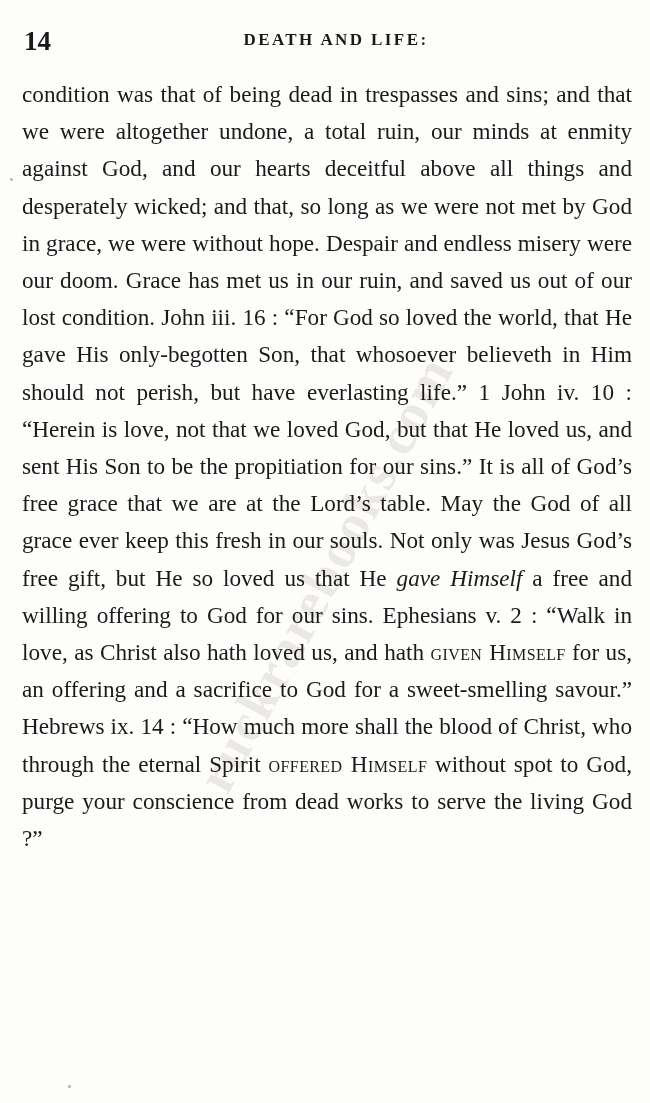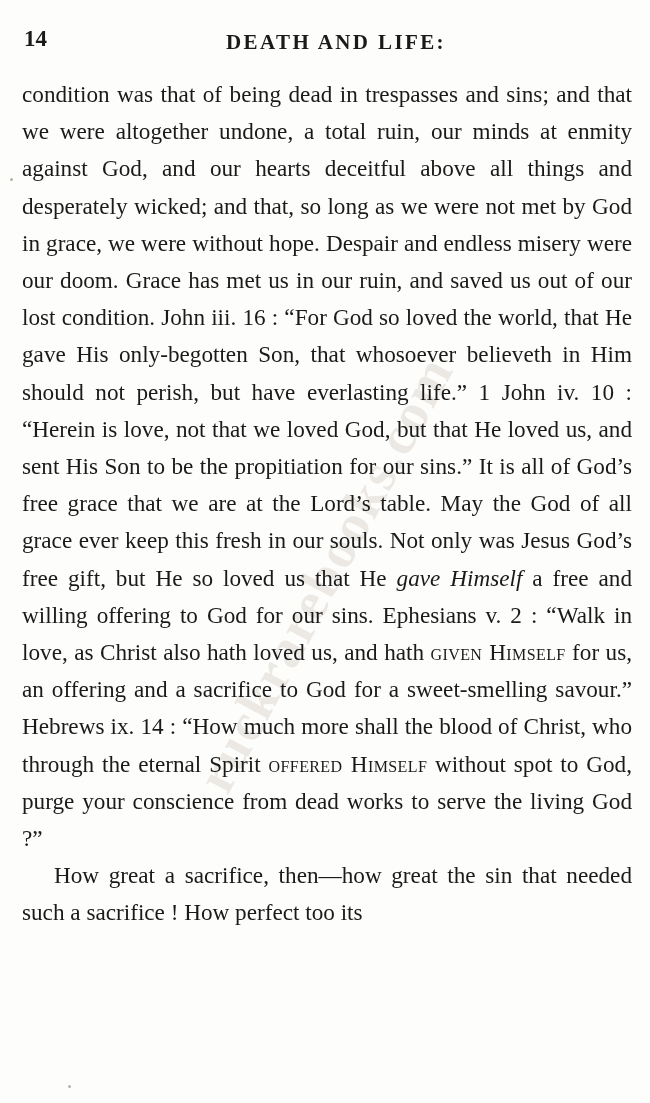--- a/index.html
+++ b/index.html
@@ -42,31 +42,31 @@
     position: absolute;
     top: 26px;
     left: 0;
     right: 0;
     height: 32px;
   }
   .folio {
     position: absolute;
     left: 24px;
     top: 0;
-    font-size: 23px;
+    font-size: 27px;
     font-weight: bold;
     letter-spacing: 0px;
   }
   .head-title {
     position: absolute;
     left: 0;
     right: 0;
     top: 4px;
     text-align: center;
-    font-size: 21px;
+    font-size: 17px;
     letter-spacing: 2.4px;
     font-weight: bold;
     padding-left: 22px;
   }
   .body-text {
     position: absolute;
     top: 76px;
     left: 22px;
     width: 610px;
     font-size: 23.2px;
@@ -102,19 +102,18 @@
 
   <div class="watermark">ruckrarebooks.com</div>
 
   <div class="running-head">
     <div class="folio">14</div>
     <div class="head-title">DEATH AND LIFE:</div>
   </div>
 
   <div class="body-text">
     <p><span>condition was that of being dead in trespasses and sins; and that we were altogether undone, a total ruin, our minds at enmity against God, and our hearts deceitful above all things and desperately wicked; and that, so long as we were not met by God in grace, we were without hope.  Despair and endless misery were our doom.  Grace has met us in our ruin, and saved us out of our lost condition. John iii. 16 : “For God so loved the world, that He gave His only-begotten Son, that whosoever believeth in Him should not perish, but have everlasting life.”  1 John iv. 10 : “Herein is love, not that we loved God, but that He loved us, and sent His Son to be the propitiation for our sins.”  It is all of God’s free grace that we are at the Lord’s table.  May the God of all grace ever keep this fresh in our souls.  Not only was Jesus God’s free gift, but He so loved us that He </span><em>gave Himself</em><span> a free and willing offering to God for our sins. Ephesians v. 2 : “Walk in love, as Christ also hath loved us, and hath </span><span class="smallcaps">given Himself</span><span> for us, an offering and a sacrifice to God for a sweet-smelling savour.”  Hebrews ix. 14 : “How much more shall the blood of Christ, who through the eternal Spirit </span><span class="smallcaps">offered Himself</span><span> without spot to God, purge your conscience from dead works to serve the living God ?”</span></p>
-    <p class="indent">How great a sacrifice, then—how great the sin that needed such a sacrifice !  How perfect too its</p>
   </div>
 
   <div class="speck" style="left:10px; top:178px;"></div>
   <div class="speck" style="left:68px; top:1085px;"></div>
 
 </div>
 
 </body></html>

